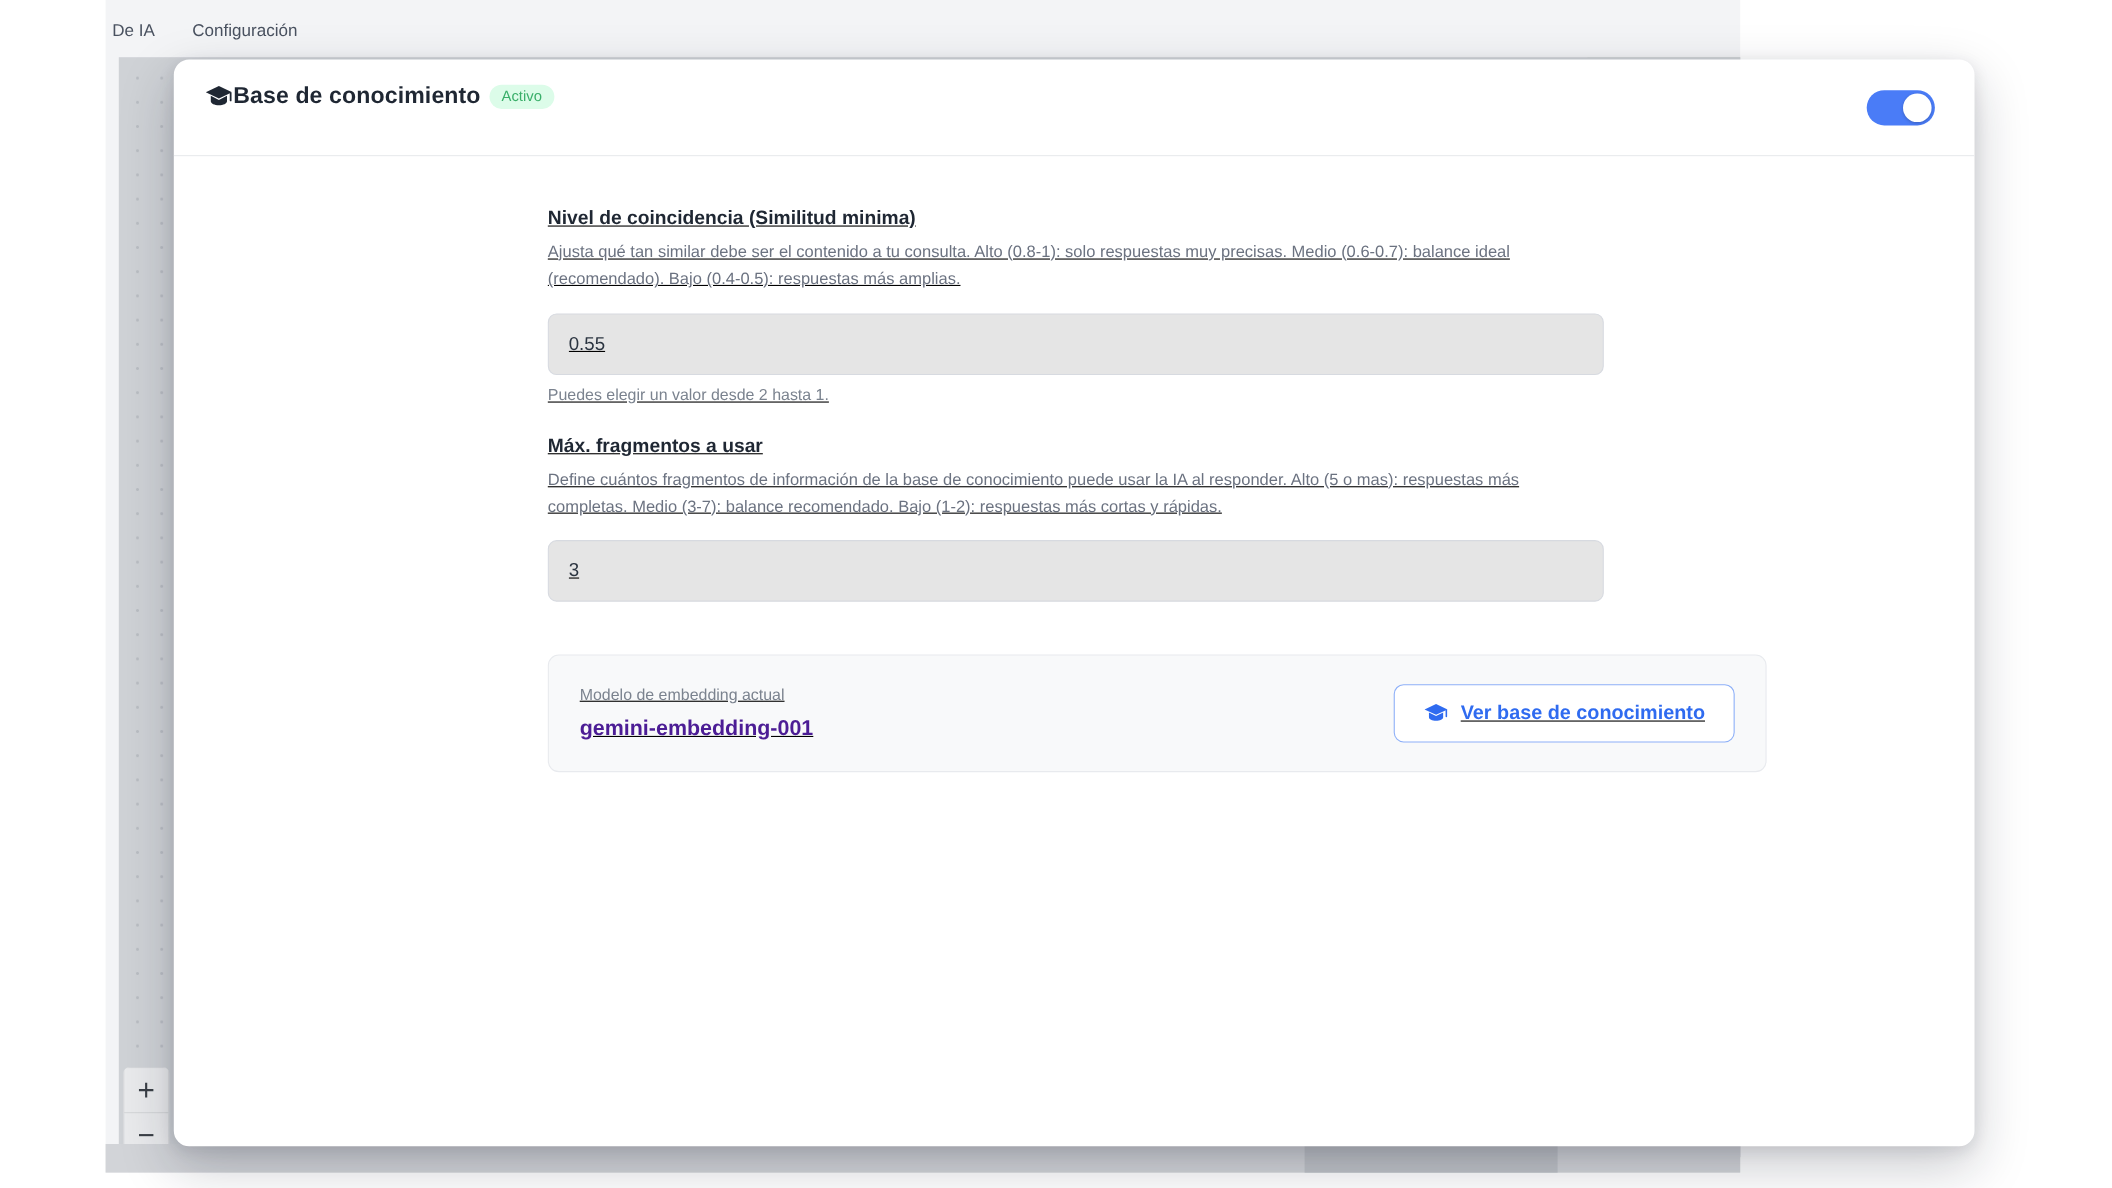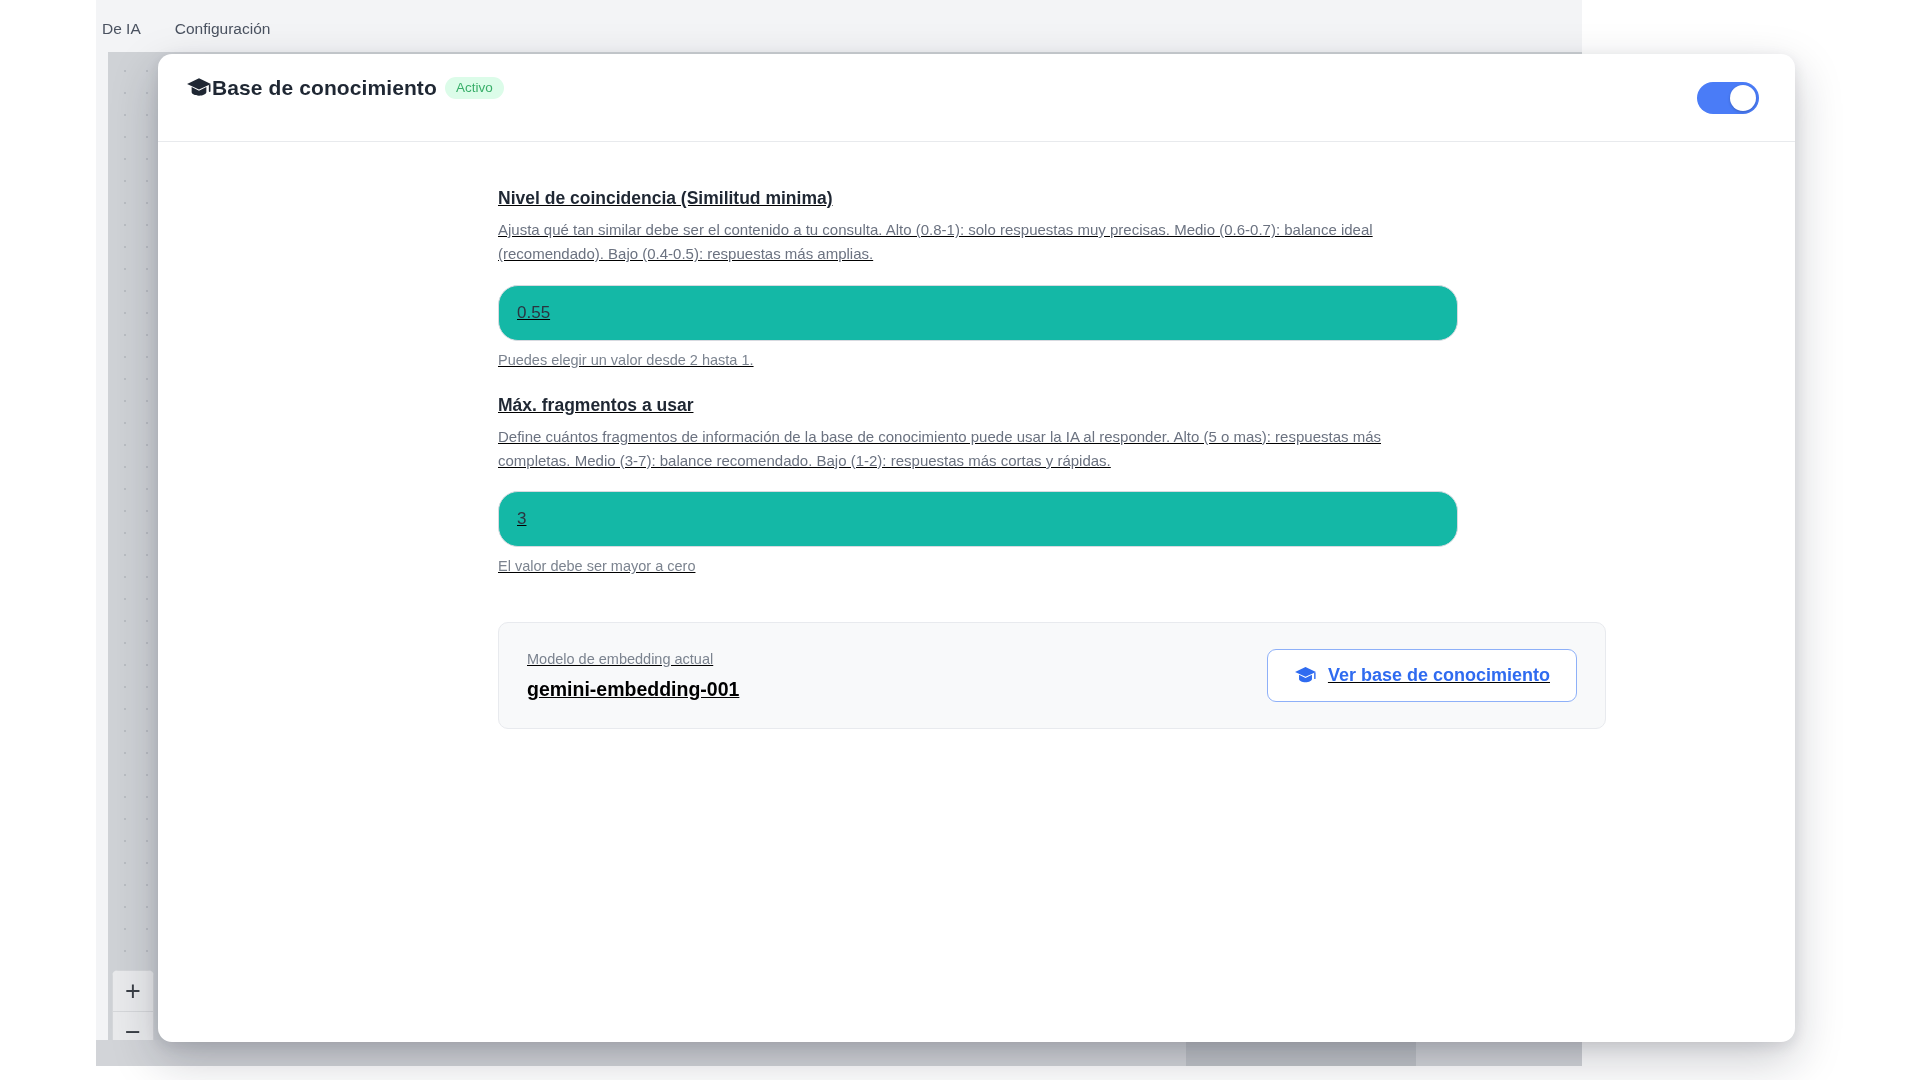--- a/index.html
+++ b/index.html
@@ -200,22 +200,22 @@
     font-size: 15px;
     color: #6b7280;
     line-height: 1.62;
     max-width: 900px;
   }
   .text-input {
     margin-top: 18px;
     width: 960px;
     height: 56px;
     border: 1px solid #d7dae0;
-    border-radius: 20px;
-    background: #14b8a6;
+    border-radius: 8px;
+    background: #e5e5e5;
     display: flex;
     align-items: center;
     padding: 0 18px;
     font-size: 17px;
     color: #2b3440;
     font-family: "Liberation Sans", sans-serif;
     outline: none;
   }
   .helper {
     margin-top: 11px;
@@ -237,21 +237,21 @@
     justify-content: space-between;
   }
   .embed-left .embed-kicker {
     font-size: 14.5px;
     color: #7b838f;
     margin-bottom: 11px;
   }
   .embed-left .embed-model {
     font-size: 19.5px;
     font-weight: bold;
-    color: #000000;
+    color: #4c1d95;
   }
   .btn-outline {
     display: inline-flex;
     align-items: center;
     gap: 11px;
     border: 1px solid #8eb0f8;
     background: #ffffff;
     color: #2f6bf0;
     font-size: 18px;
     font-weight: bold;
@@ -334,21 +334,20 @@
         <div class="field-label">Nivel de coincidencia (Similitud minima)</div>
         <div class="field-desc">Ajusta qué tan similar debe ser el contenido a tu consulta. Alto (0.8-1): solo respuestas muy precisas. Medio (0.6-0.7): balance ideal (recomendado). Bajo (0.4-0.5): respuestas más amplias.</div>
         <input class="text-input" type="text" value="0.55" style="">
         <div class="helper">Puedes elegir un valor desde 2 hasta 1.</div>
 
         <div class="gap-lg"></div>
 
         <div class="field-label">Máx. fragmentos a usar</div>
         <div class="field-desc">Define cuántos fragmentos de información de la base de conocimiento puede usar la IA al responder. Alto (5 o mas): respuestas más completas. Medio (3-7): balance recomendado. Bajo (1-2): respuestas más cortas y rápidas.</div>
         <input class="text-input" type="text" value="3" style="">
-        <div class="helper">El valor debe ser mayor a cero</div>
 
         <div class="embed-card">
           <div class="embed-left">
             <div class="embed-kicker">Modelo de embedding actual</div>
             <div class="embed-model">gemini-embedding-001</div>
           </div>
           <button class="btn-outline">
             <span>
               <svg width="23" height="19" viewBox="0 0 24 20" aria-hidden="true">
                 <path d="M12 1 23 6.2 12 11.4 1 6.2 12 1Z" fill="#2f6bf0"></path>

